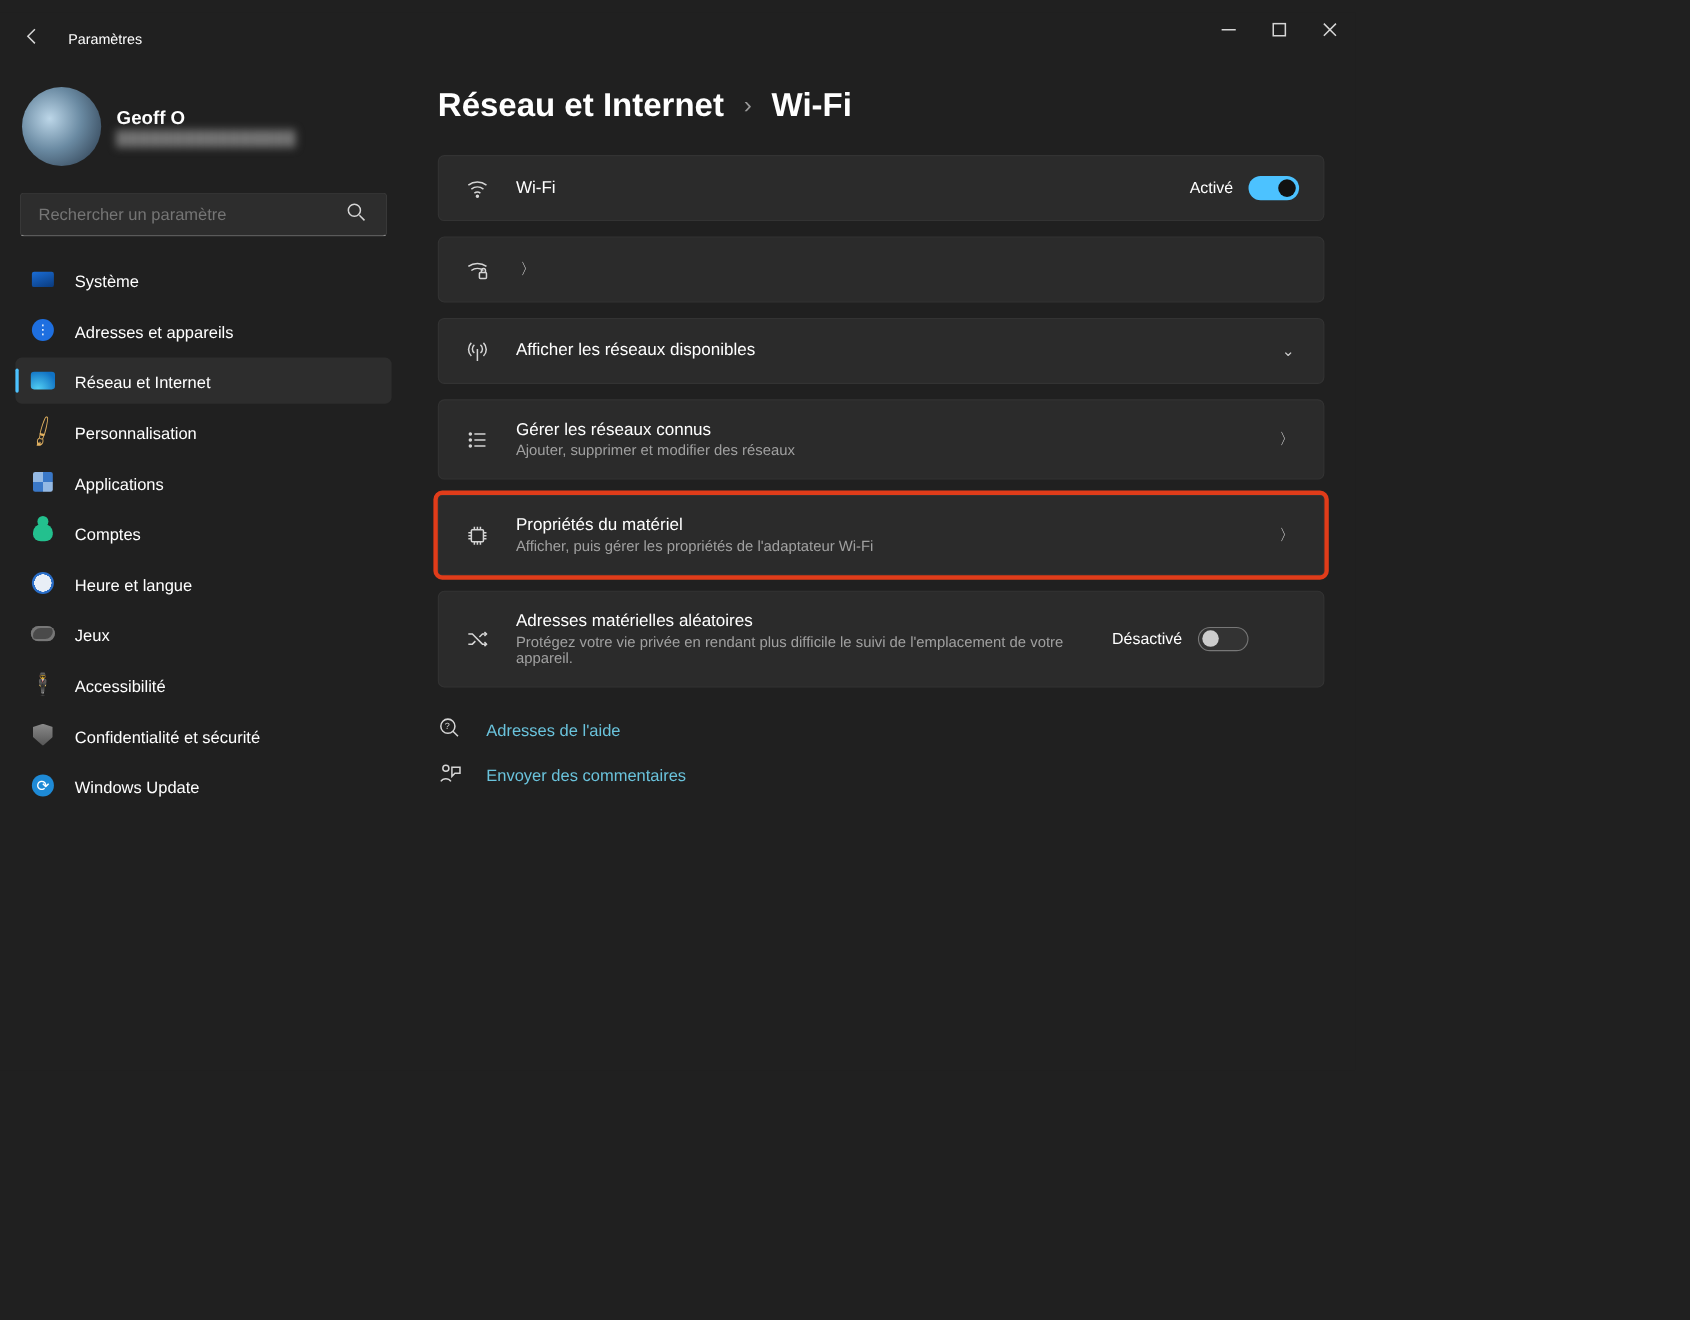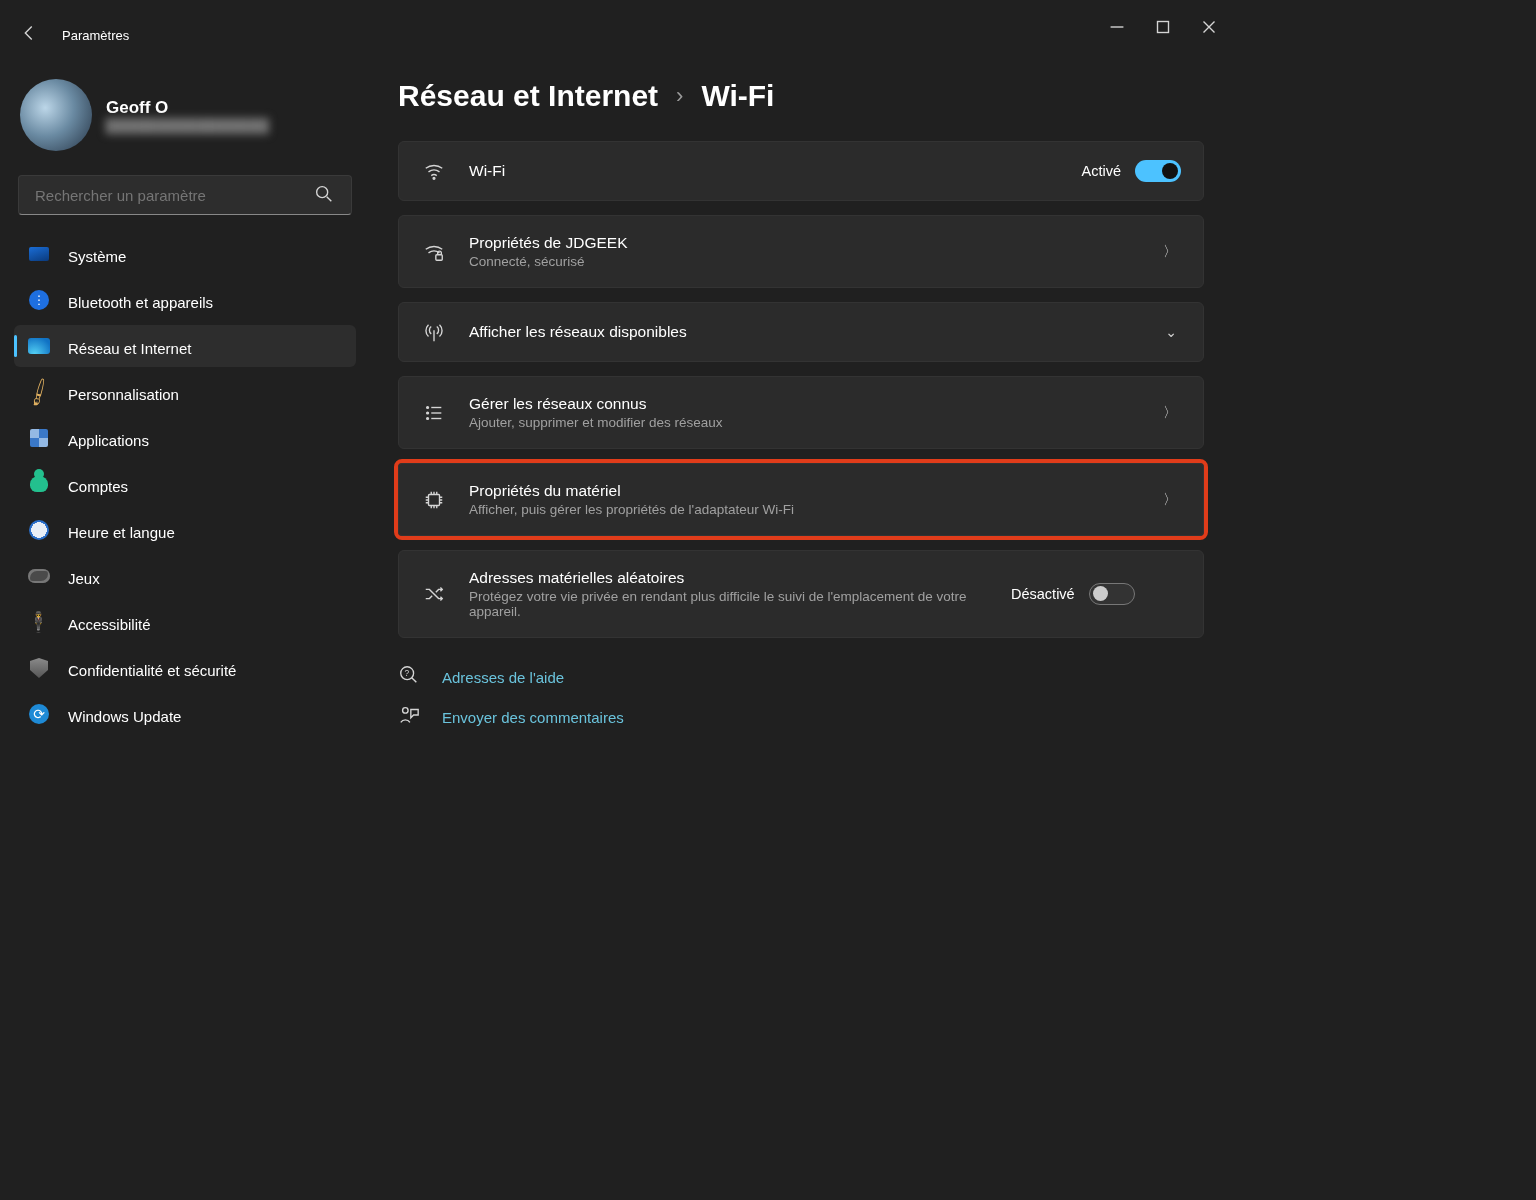--- a/index.html
+++ b/index.html
@@ -124,21 +124,21 @@
         <div class="navitem">
           <span class="ico">
               <span class="ic-sys"></span>
             </span>
           <span>Système</span>
         </div>
         <div class="navitem">
           <span class="ico">
               <span class="ic-bt">⋮</span>
             </span>
-          <span>Bluetooth et appareils</span>
+          <span>Adresses et appareils</span>
         </div>
         <div class="navitem selected">
           <span class="ico">
               <span class="ic-net"></span>
             </span>
           <span>Réseau et Internet</span>
         </div>
         <div class="navitem">
           <span class="ico">
               <span class="ic-pers">🖌</span>
@@ -221,24 +221,20 @@
 
         <div class="card">
           <span class="cicon">
             <svg viewBox="0 0 24 24">
                 <path d="M3 9a15 15 0 0 1 18 0"></path>
                 <path d="M6 13a10 10 0 0 1 12 0"></path>
                 <rect x="14" y="15" width="7" height="6" rx="1"></rect>
                 <path d="M16 15v-2a2 2 0 0 1 4 0v2"></path>
               </svg>
           </span>
-          <div class="ctext">
-            <div class="ctitle">Propriétés de JDGEEK</div>
-            <div class="csub">Connecté, sécurisé</div>
-          </div>
           <span class="arrow">〉</span>
         </div>
 
         <div class="biggap"></div>
 
         <div class="card single">
           <span class="cicon">
             <svg viewBox="0 0 24 24">
                 <path d="M6 4a9 9 0 0 0 0 13"></path>
                 <path d="M18 4a9 9 0 0 1 0 13"></path>

